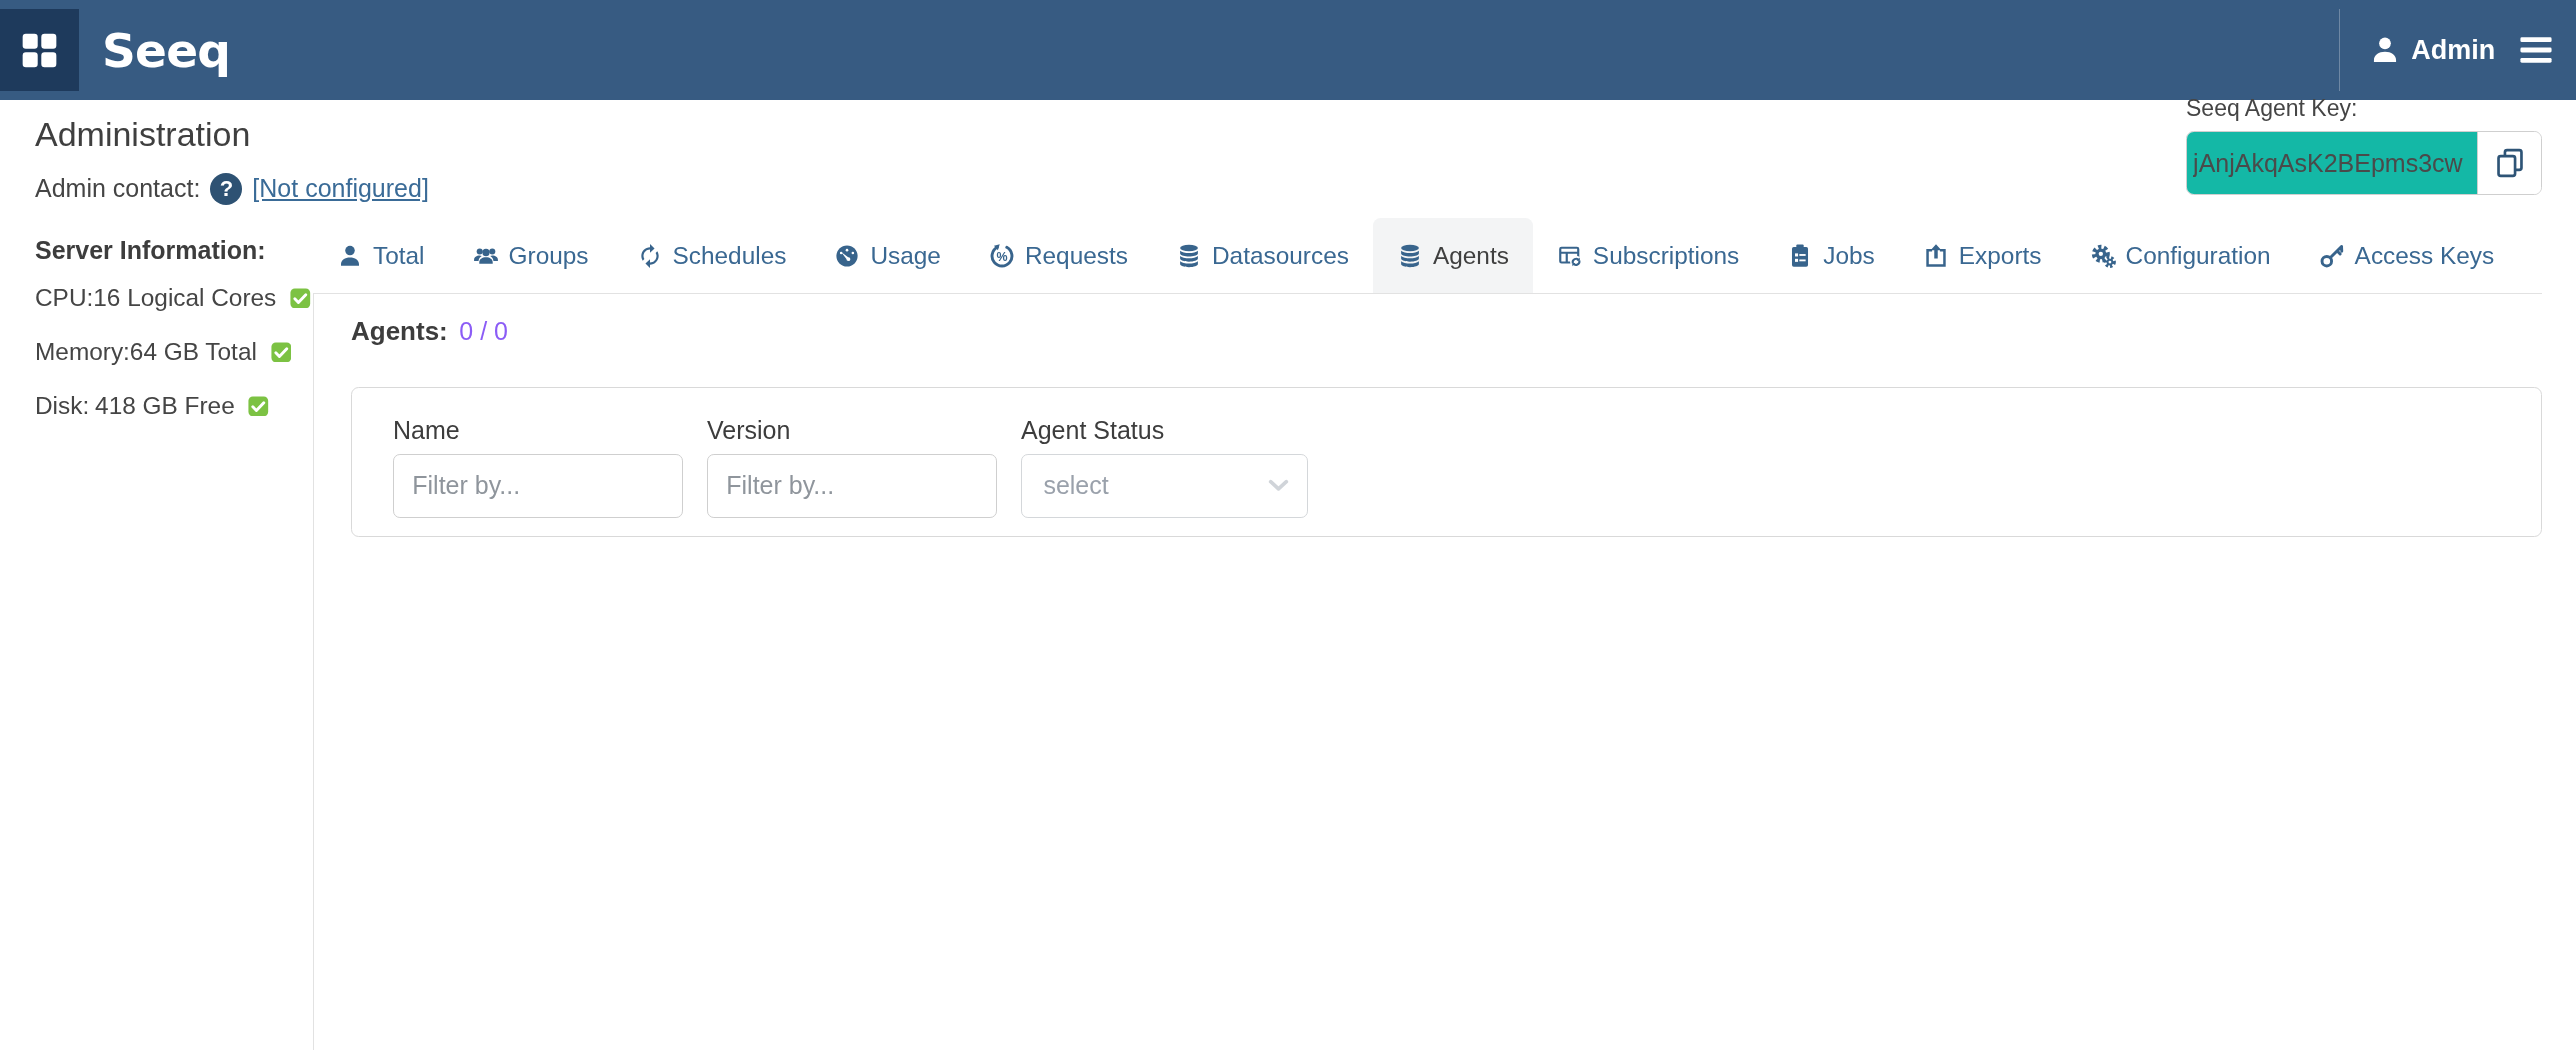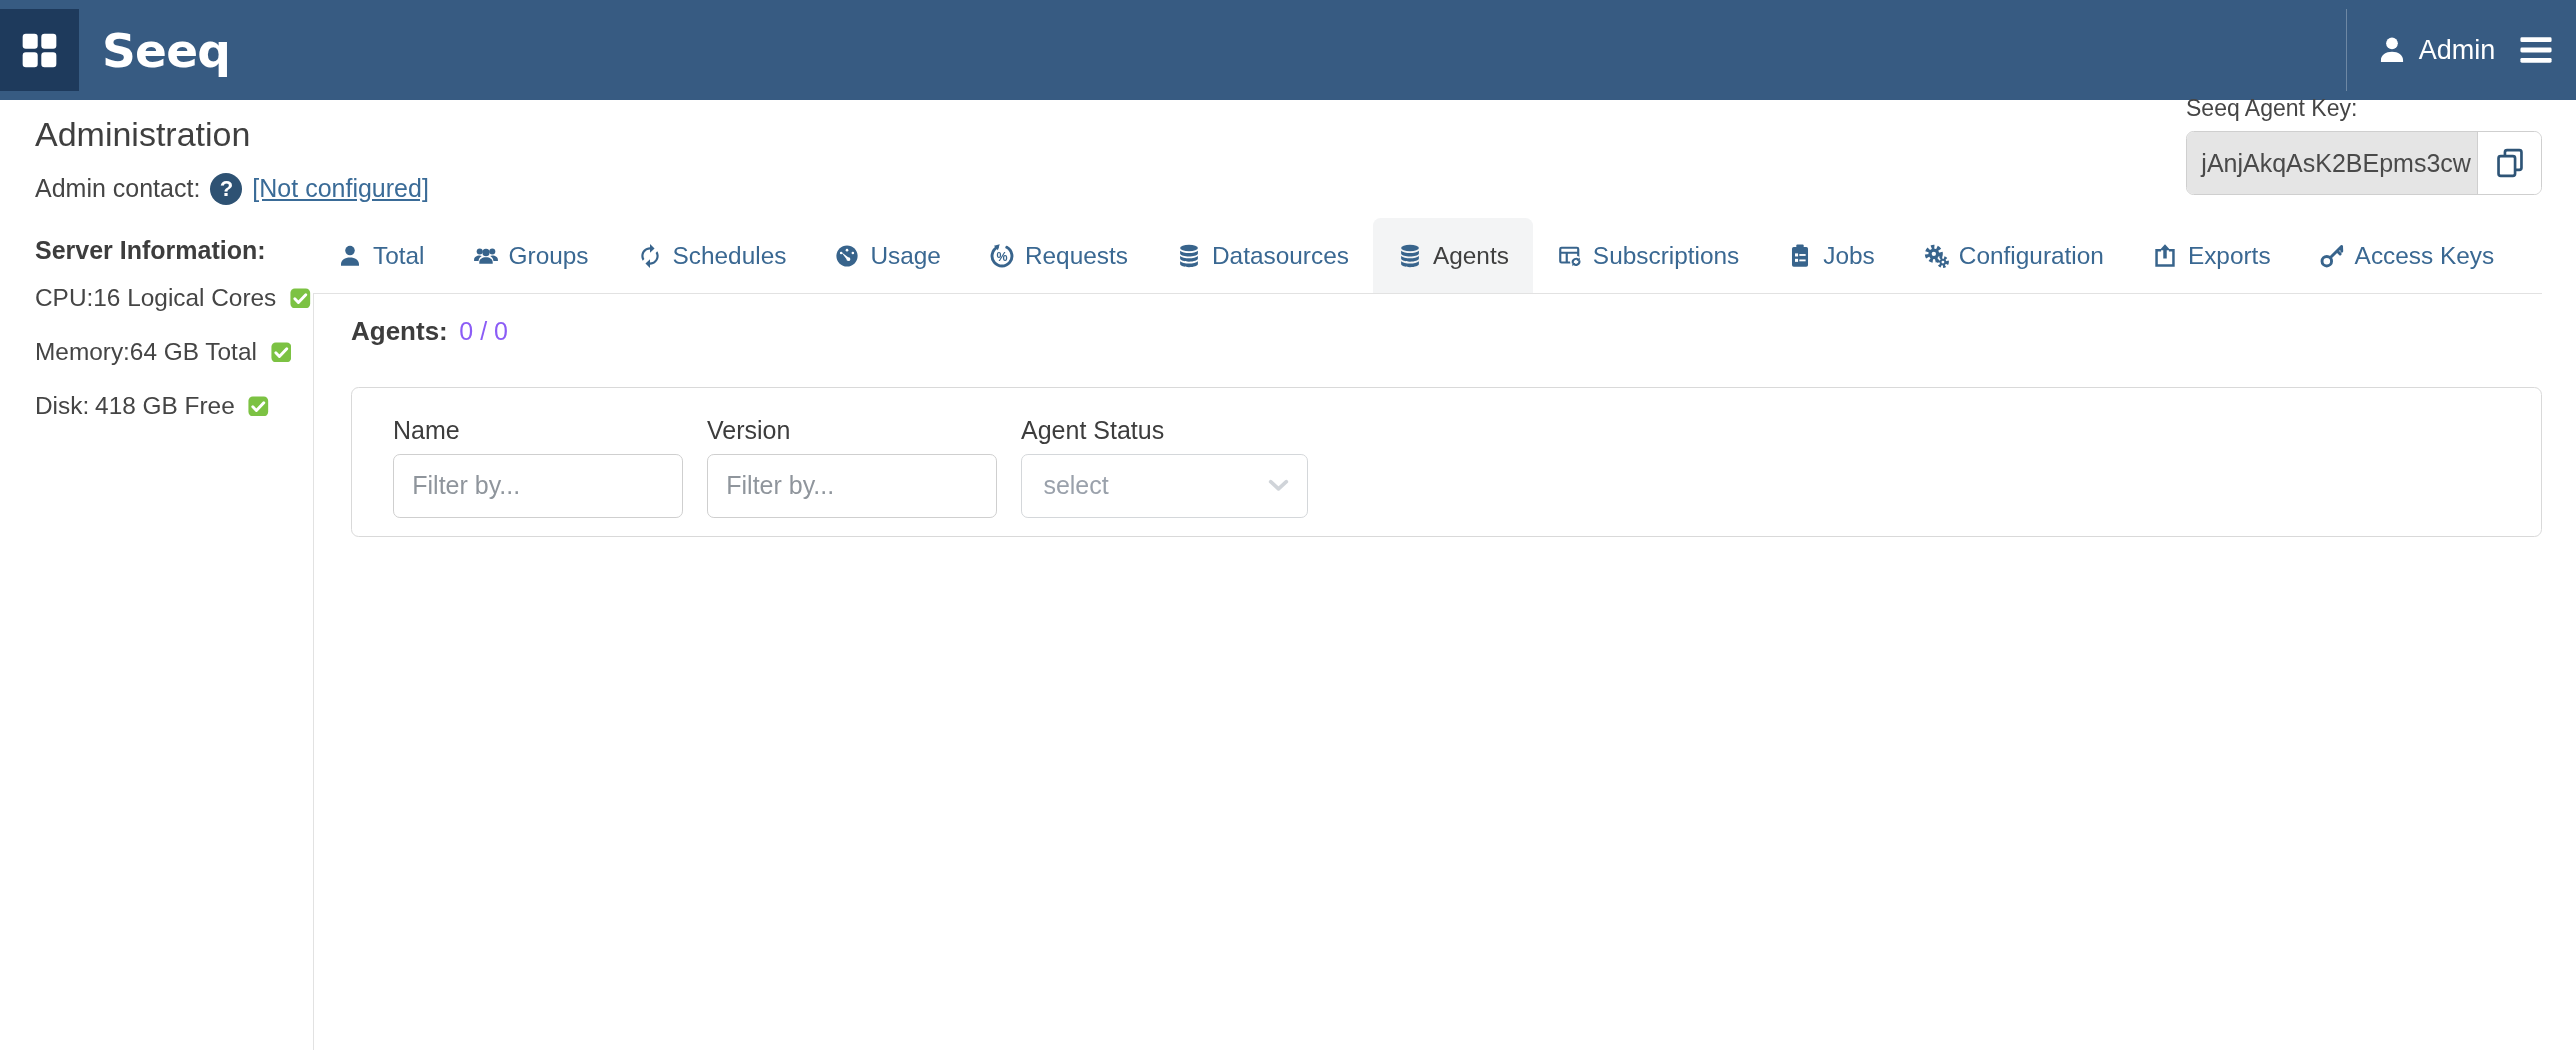--- a/index.html
+++ b/index.html
@@ -15,30 +15,30 @@
   }
   
   .navbar{height:100px;background:var(--navbar_bg,#375b82);display:flex;align-items:center}
   .appgrid{width:79px;height:82px;flex:0 0 79px;background:var(--navbar_left_bg,#1e3a5c);
     border:none;display:flex;align-items:center;justify-content:center;cursor:pointer;padding:0}
   .appgrid svg{width:43px;height:43px}
   .logo{margin-left:23px;display:flex;align-items:center;cursor:pointer}
   .logo-text{font-family:"DejaVu Sans",sans-serif;font-size:47px;font-weight:700;color:#fff;letter-spacing:-0.8px;line-height:1}
   .nav-right{margin-left:auto;height:82px;display:flex;align-items:center;gap:21.4px;
     border-left:1.5px solid rgba(255,255,255,.28);padding:0 21.4px 0 29px}
-  .nav-user{display:flex;align-items:center;gap:10.7px;color:#fff;font-size:27px;font-weight:400;cursor:pointer}
+  .nav-user{display:flex;align-items:center;gap:10.7px;color:#fff;font-size:27px;font-weight:700;cursor:pointer}
   .nav-user svg{width:32px;height:32px}
   .hamburger{background:none;border:none;padding:0;cursor:pointer;display:flex}
   .hamburger svg{width:38px;height:34px}
   
   .agent-key{position:absolute;top:95px;right:34px;width:356px}
   .ak-label{font-size:23px;color:#454545;margin-bottom:9.2px}
   .ak-group{display:flex;height:64px;border:1.5px solid #cfcfcf;border-radius:7.6px;overflow:hidden;background:#fff}
   .ak-input{flex:1;min-width:0;border:none;outline:none;font-family:inherit;font-size:25px;color:#4a4a4a;
-    text-align:right;padding:0 6.1px;background:#e5e5e5}
+    padding:0 6.1px;background:#14b8a6}
   .ak-copy{width:64px;flex:0 0 64px;border:none;border-left:1.5px solid #cfcfcf;background:#fff;
     display:flex;align-items:center;justify-content:center;cursor:pointer;color:#2e5476}
   .ak-copy svg{width:32px;height:32px}
   
   .page{display:flex;align-items:stretch}
   .sidebar{width:313px;flex:0 0 313px;padding:13.7px 0 0 35px;white-space:nowrap}
   .page-title{margin:0;font-size:34px;line-height:41px;font-weight:400;color:#3f3f3f}
   .contact{margin-top:18.3px;display:flex;align-items:center;gap:10px;font-size:25px;color:#454545}
   .help{width:32px;height:32px;border-radius:50%;background:var(--help_icon_bg,#2e5273);color:#fff;
     font-weight:700;font-size:22px;display:inline-flex;align-items:center;justify-content:center;cursor:pointer;flex:0 0 auto}
@@ -272,38 +272,38 @@
                 <rect x="7.4" y="14.6" width="2.8" height="2.8"></rect>
                 <rect x="11.4" y="15.2" width="5.8" height="1.7"></rect>
               </g>
             </svg>
           </span>
         <span>Jobs</span>
       </button>
       <button class="tab">
         <span class="ticon">
             <svg viewBox="0 0 24 24">
+              <path fill="none" stroke="currentColor" stroke-width="2.3" d="M8.4 6.6H4.2v14.2h15.6V6.6h-4.2"></path>
+              <path fill="currentColor" d="M12 1.2l5 5.6h-3.4v7.6h-3.2V6.8H7z"></path>
+            </svg>
+          </span>
+        <span>Exports</span>
+      </button>
+      <button class="tab">
+        <span class="ticon">
+            <svg viewBox="0 0 24 24">
               <circle cx="10" cy="10" r="6" fill="none" stroke="currentColor" stroke-width="4.6" stroke-dasharray="2.8 2.25"></circle>
               <circle cx="10" cy="10" r="5" fill="currentColor"></circle>
               <circle cx="10" cy="10" r="2" fill="#fff"></circle>
               <circle cx="18.4" cy="17.6" r="3.8" fill="none" stroke="currentColor" stroke-width="3.4" stroke-dasharray="2 1.7"></circle>
               <circle cx="18.4" cy="17.6" r="3.1" fill="currentColor"></circle>
               <circle cx="18.4" cy="17.6" r="1.3" fill="#fff"></circle>
             </svg>
           </span>
         <span>Configuration</span>
-      </button>
-      <button class="tab">
-        <span class="ticon">
-            <svg viewBox="0 0 24 24">
-              <path fill="none" stroke="currentColor" stroke-width="2.3" d="M8.4 6.6H4.2v14.2h15.6V6.6h-4.2"></path>
-              <path fill="currentColor" d="M12 1.2l5 5.6h-3.4v7.6h-3.2V6.8H7z"></path>
-            </svg>
-          </span>
-        <span>Exports</span>
       </button>
       <button class="tab">
         <span class="ticon">
             <svg viewBox="0 0 24 24">
               <g fill="none" stroke="currentColor" stroke-width="2.7" stroke-linecap="round">
                 <circle cx="7.2" cy="16.8" r="4.4"></circle>
                 <path d="M10.6 13.4L20.8 3.2M20.8 3.2l.2 4.4M16.8 7.4l2.7 2.7"></path>
               </g>
             </svg>
           </span>

